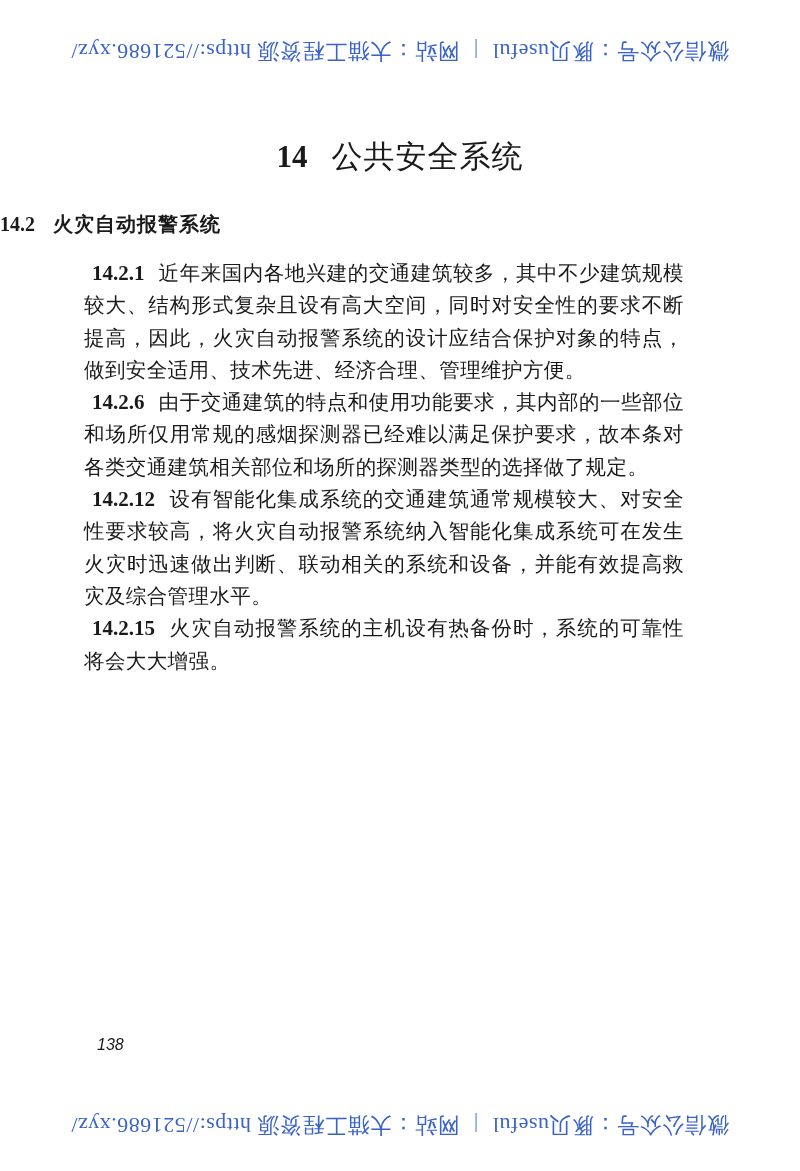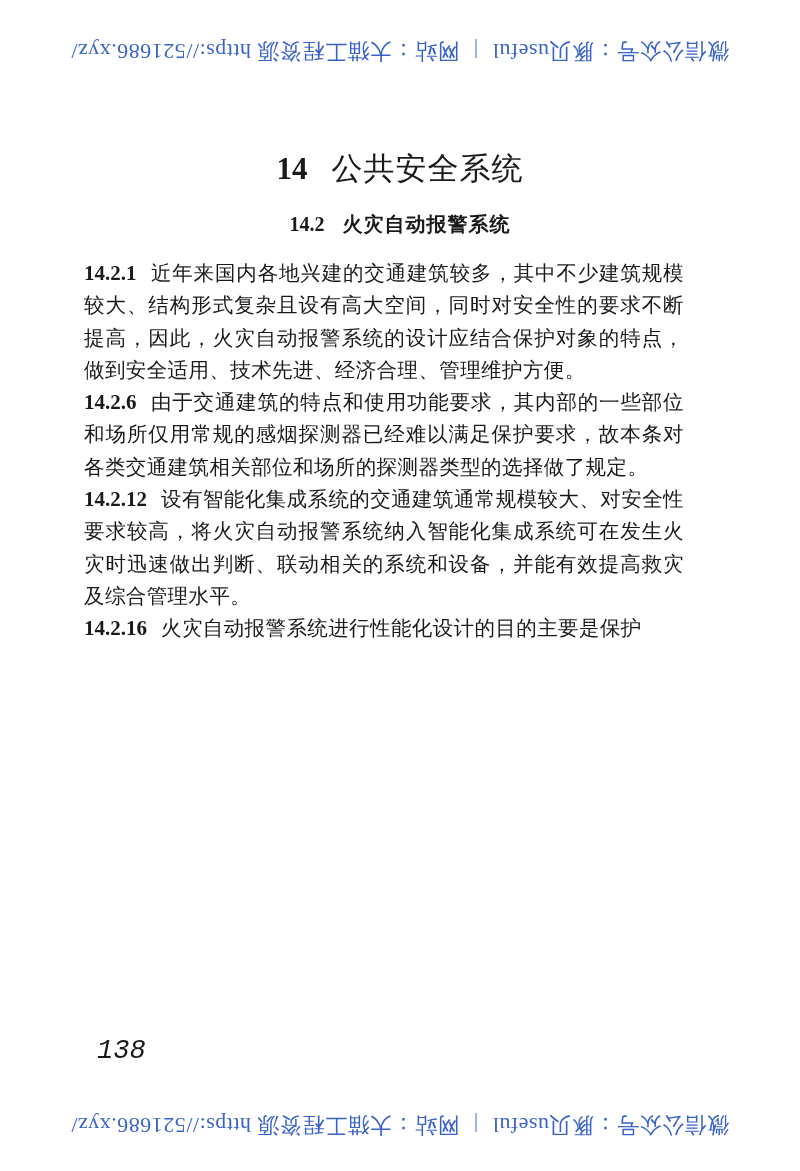--- a/index.html
+++ b/index.html
@@ -35,39 +35,38 @@
       color: #5b7fd6;
     }
 
     .chapter-title {
       position: absolute;
       top: 140px;
       left: 0;
       width: 800px;
       text-align: center;
       font-size: 31px;
-      line-height: 56px;
+      line-height: 32px;
     }
     .chapter-title .num {
       font-family: "Liberation Serif", serif;
       font-weight: bold;
       margin-right: 24px;
     }
     .chapter-title .text {
       font-family: "DejaVu Sans", sans-serif;
       font-weight: normal;
       letter-spacing: 1px;
     }
 
     .section-title {
       position: absolute;
       top: 210px;
       left: 0;
       width: 800px;
-      text-align: center;
       font-size: 20px;
       line-height: 28px;
     }
     .section-title .num {
       font-family: "Liberation Serif", serif;
       font-weight: bold;
       margin-right: 18px;
     }
     .section-title .text {
       font-family: "DejaVu Sans", sans-serif;
@@ -88,29 +87,30 @@
     }
     .clause {
       margin: 0;
     }
     .clause .cnum {
       font-family: "Liberation Serif", serif;
       font-weight: bold;
       font-size: 21px;
       margin-right: 14px;
       letter-spacing: 0;
+      margin-left: 8px;
     }
 
     .page-number {
       position: absolute;
       top: 1036px;
       left: 97px;
-      font-family: Liberation Mono, monospace;
+      font-family: Liberation Sans, sans-serif;
       font-style: italic;
-      font-size: 27px;
+      font-size: 16px;
     }
   </style>
 </head>
 <body>
 
 <div class="watermark top">
   <span>微信公众号：豚贝useful</span><span class="sep">|</span><span>网站：大猫工程资源 https://521686.xyz/</span>
 </div>
 
 <div class="chapter-title">
@@ -125,21 +125,21 @@
   <p class="clause">
     <span class="cnum">14.2.1</span><span>近年来国内各地兴建的交通建筑较多，其中不少建筑规模较大、结构形式复杂且设有高大空间，同时对安全性的要求不断提高，因此，火灾自动报警系统的设计应结合保护对象的特点，做到安全适用、技术先进、经济合理、管理维护方便。</span>
   </p>
   <p class="clause">
     <span class="cnum">14.2.6</span><span>由于交通建筑的特点和使用功能要求，其内部的一些部位和场所仅用常规的感烟探测器已经难以满足保护要求，故本条对各类交通建筑相关部位和场所的探测器类型的选择做了规定。</span>
   </p>
   <p class="clause">
     <span class="cnum">14.2.12</span><span>设有智能化集成系统的交通建筑通常规模较大、对安全性要求较高，将火灾自动报警系统纳入智能化集成系统可在发生火灾时迅速做出判断、联动相关的系统和设备，并能有效提高救灾及综合管理水平。</span>
   </p>
   <p class="clause">
-    <span class="cnum">14.2.16</span><span>火灾自动报警系统进行性能化设计的目的主要是保护</span>
+    <span class="cnum">14.2.15</span><span>火灾自动报警系统的主机设有热备份时，系统的可靠性将会大大增强。</span>
   </p>
 </div>
 
 <div class="page-number">138</div>
 
 <div class="watermark bottom">
   <span>微信公众号：豚贝useful</span><span class="sep">|</span><span>网站：大猫工程资源 https://521686.xyz/</span>
 </div>
 
 </body></html>

